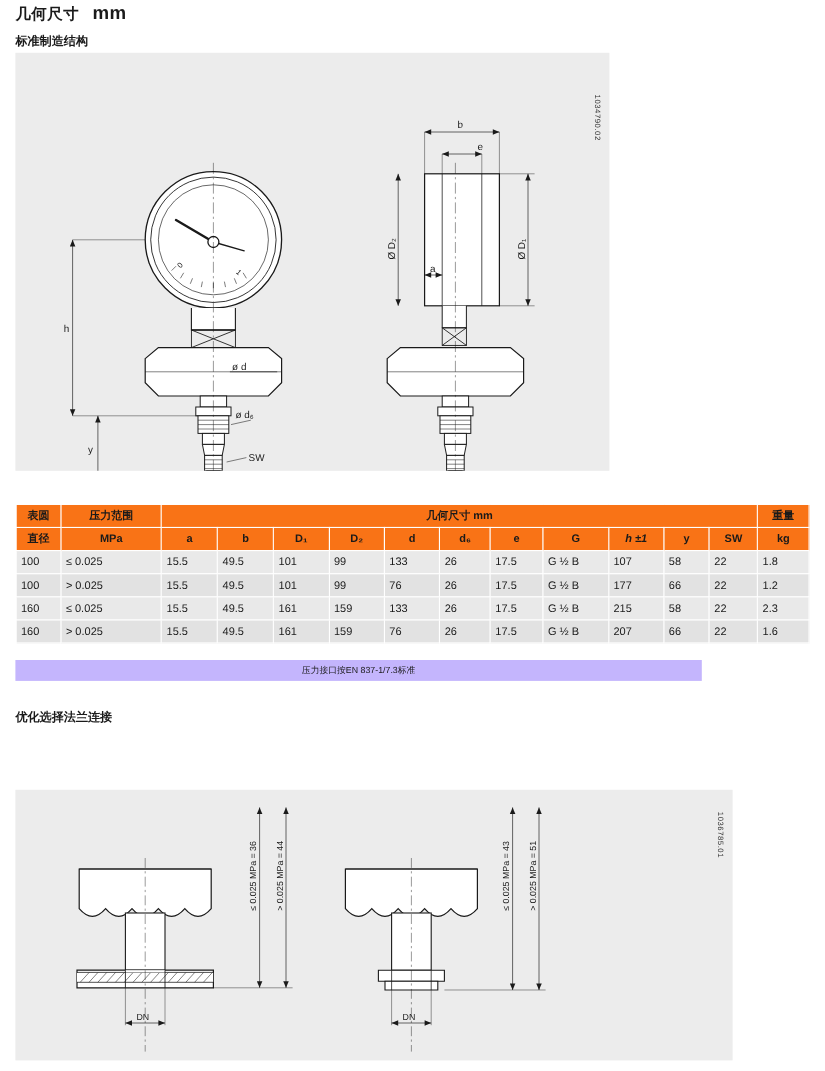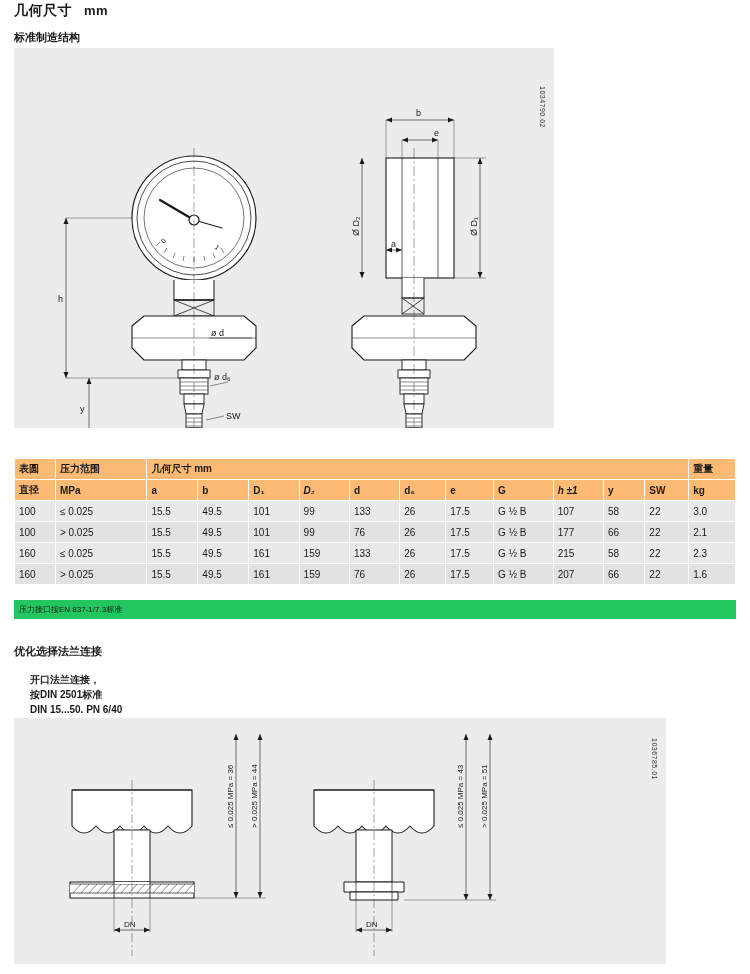--- a/index.html
+++ b/index.html
@@ -26,21 +26,21 @@
     position: absolute;
     left: 14px;
     top: 2px;
     font-size: 14px;
     font-weight: bold;
     letter-spacing: 0.5px;
   }
   .h-main .unit {
     font-weight: bold;
     margin-left: 12px;
-    font-size: 13px;
+    font-size: 17px;
   }
   .h-sub {
     position: absolute;
     left: 14px;
     top: 30px;
     font-size: 11px;
     font-weight: bold;
   }
   
   .fig1 {
@@ -68,40 +68,42 @@
     font-size: 10px;
   }
   .tbl td, .tbl th {
     border: 1px solid #ffffff;
     padding: 3px 4px;
     text-align: left;
     font-weight: normal;
     height: 14px;
   }
   .tbl thead td {
-    background: #fdba74;
+    background: #f97316;
     font-weight: bold;
     font-size: 10px;
+    text-align: center;
   }
   .tbl tbody td {
     background: #e9e9e9;
     font-size: 10px;
   }
   .tbl tbody tr.alt td {
     background: #e2e2e2;
   }
   .note {
     position: absolute;
     left: 14px;
     top: 600px;
-    width: 722px;
-    background: #22c55e;
+    width: 624px;
+    background: #c4b5fd;
     font-size: 8px;
     padding: 4px 5px;
     box-sizing: border-box;
+    text-align: center;
   }
   
   .h-sub2 {
     position: absolute;
     left: 14px;
     top: 644px;
     font-size: 11px;
     font-weight: bold;
   }
   .coltext {
@@ -287,21 +289,21 @@
         <td colspan="1" style="width:98px;">压力范围</td>
         <td colspan="11">几何尺寸 mm</td>
         <td rowspan="1" style="width:44px;margin-left:36px;">重量</td>
       </tr>
       <tr>
         <td>直径</td>
         <td>MPa</td>
         <td style="width:48px;">a</td>
         <td style="width:48px;">b</td>
         <td style="width:48px;">D₁</td>
-        <td style="width:48px;font-style:italic;">D₂</td>
+        <td style="width:48px;">D₂</td>
         <td style="width:48px;">d</td>
         <td style="width:44px;">d₆</td>
         <td style="width:44px;">e</td>
         <td style="width:62px;">G</td>
         <td style="width:48px;font-style:italic;">h ±1</td>
         <td style="width:38px;">y</td>
         <td style="width:40px;">SW</td>
         <td>kg</td>
       </tr>
     </thead>
@@ -313,37 +315,37 @@
         <td>49.5</td>
         <td>101</td>
         <td>99</td>
         <td>133</td>
         <td>26</td>
         <td>17.5</td>
         <td>G ½ B</td>
         <td>107</td>
         <td>58</td>
         <td>22</td>
-        <td>3.0</td>
+        <td>1.8</td>
       </tr>
       <tr class="alt">
         <td>100</td>
         <td>&gt; 0.025</td>
         <td>15.5</td>
         <td>49.5</td>
         <td>101</td>
         <td>99</td>
         <td>76</td>
         <td>26</td>
         <td>17.5</td>
         <td>G ½ B</td>
         <td>177</td>
         <td>66</td>
         <td>22</td>
-        <td>2.1</td>
+        <td>1.2</td>
       </tr>
       <tr>
         <td>160</td>
         <td>≤ 0.025</td>
         <td>15.5</td>
         <td>49.5</td>
         <td>161</td>
         <td>159</td>
         <td>133</td>
         <td>26</td>
@@ -370,25 +372,20 @@
         <td>22</td>
         <td>1.6</td>
       </tr>
     </tbody>
   </table>
 
   <div class="note">压力接口按EN 837-1/7.3标准</div>
 
   <div class="h-sub2">优化选择法兰连接</div>
 
-  <div class="coltext c1">
-    <div>开口法兰连接，</div>
-    <div>按DIN 2501标准</div>
-    <div>DIN 15...50. PN 6/40</div>
-  </div>
 
   <div class="fig2">
     <svg width="560" height="246" viewBox="0 0 560 246">
 
       <path d="M58 72 L58 108 Q70 122 82 108 Q94 122 106 108 Q118 122 130 108 Q142 122 154 108 Q166 122 178 108 L178 72 Z" fill="#ffffff" stroke="#1a1a1a" stroke-width="1.1"></path>
       <line x1="58" y1="72" x2="178" y2="72" stroke="#1a1a1a" stroke-width="1.1"></line>
 
       <rect x="100" y="112" width="36" height="52" fill="#ffffff" stroke="#1a1a1a" stroke-width="1"></rect>
 
       <path d="M56 164 L180 164 L180 180 L56 180 Z" fill="#ffffff" stroke="#1a1a1a" stroke-width="1.1"></path>

